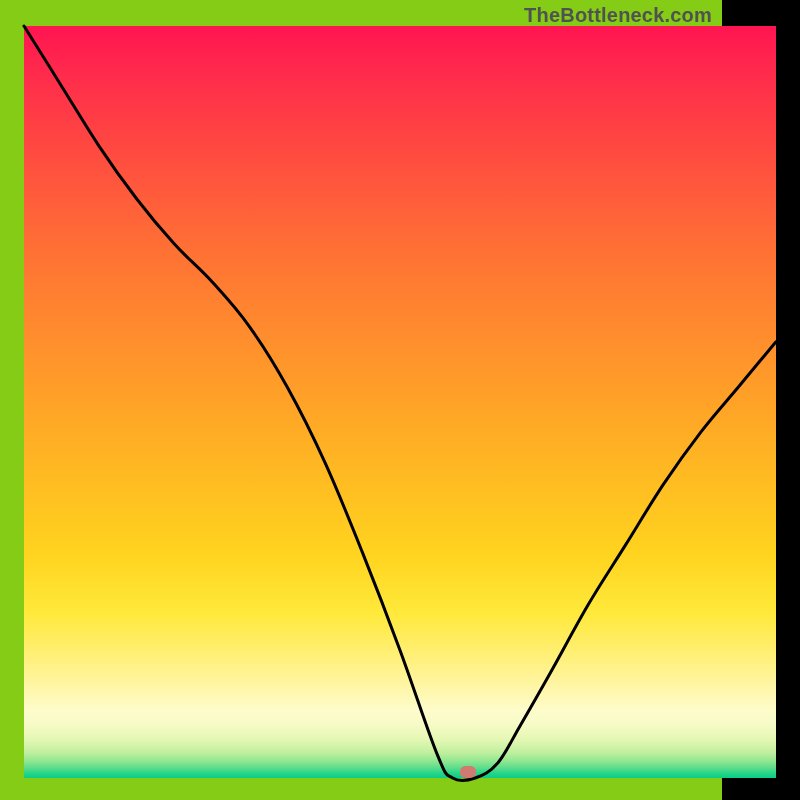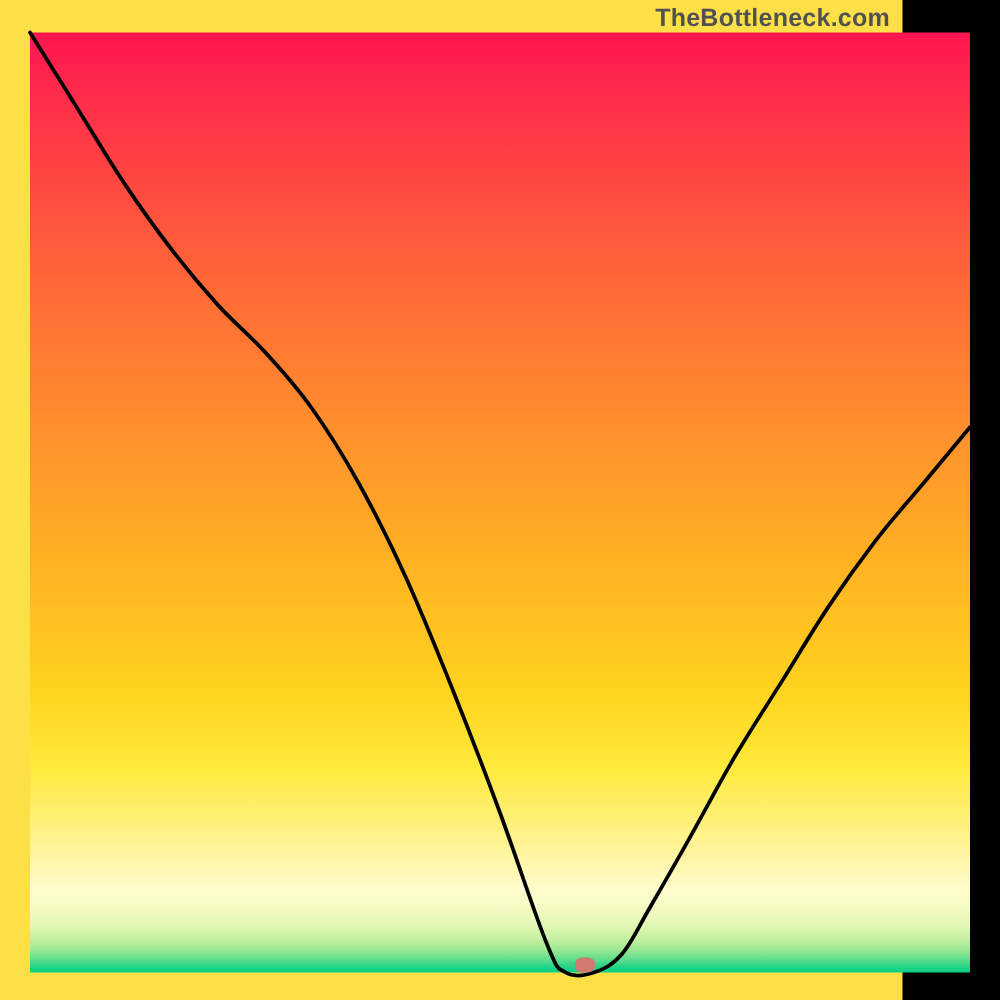--- a/index.html
+++ b/index.html
@@ -1,17 +1,17 @@
 <!DOCTYPE html>
 <html><head>
 <meta charset="utf-8">
 <style>
   * { margin: 0; padding: 0; box-sizing: border-box; }
   html, body { width: 800px; height: 800px; background: #000; overflow: hidden; }
-  .container { position: relative; width: 722px; height: 800px; background: #fde047; }
+  .container { position: relative; width: 722px; height: 800px; background: #84cc16; }
   .watermark {
     position: absolute;
     top: 4px;
     right: 10px;
     font-family: Arial, Helvetica, sans-serif;
     font-size: 20px;
     font-weight: 600;
     color: #515151;
     letter-spacing: 0.2px;
     z-index: 10;

